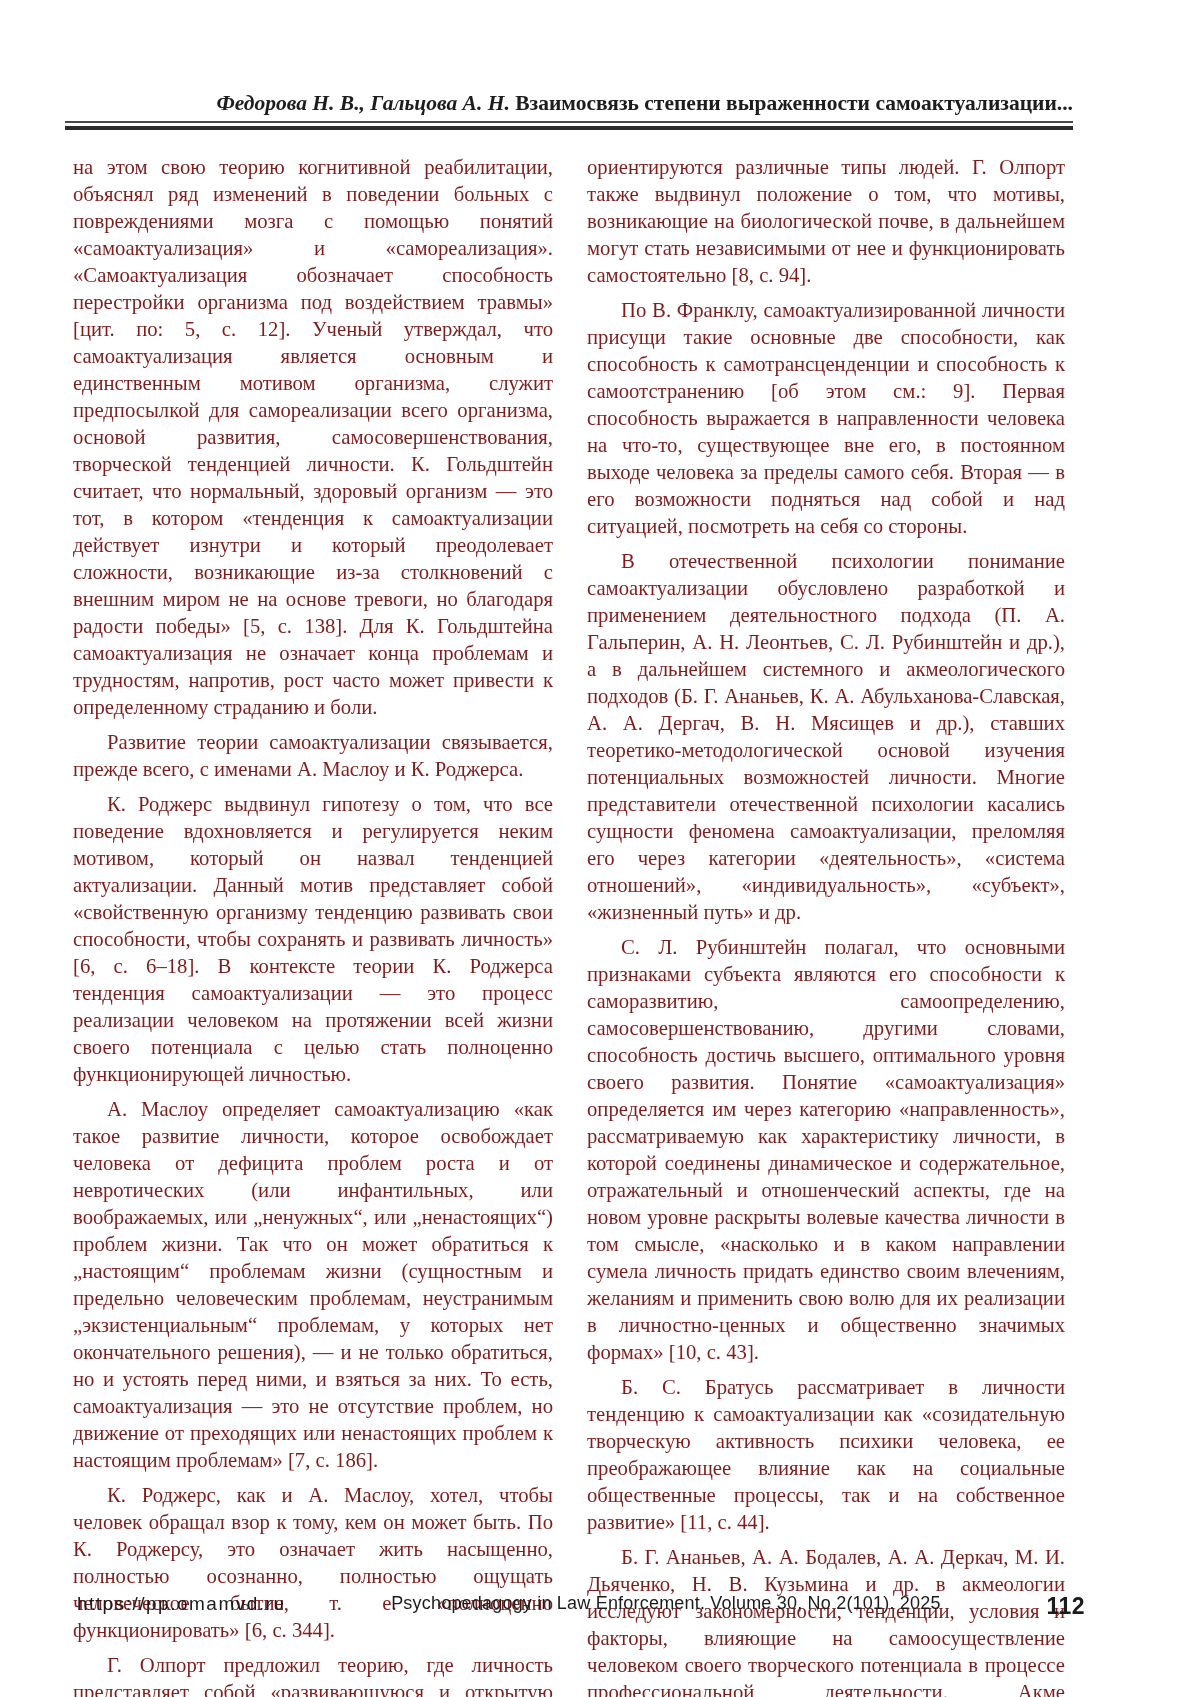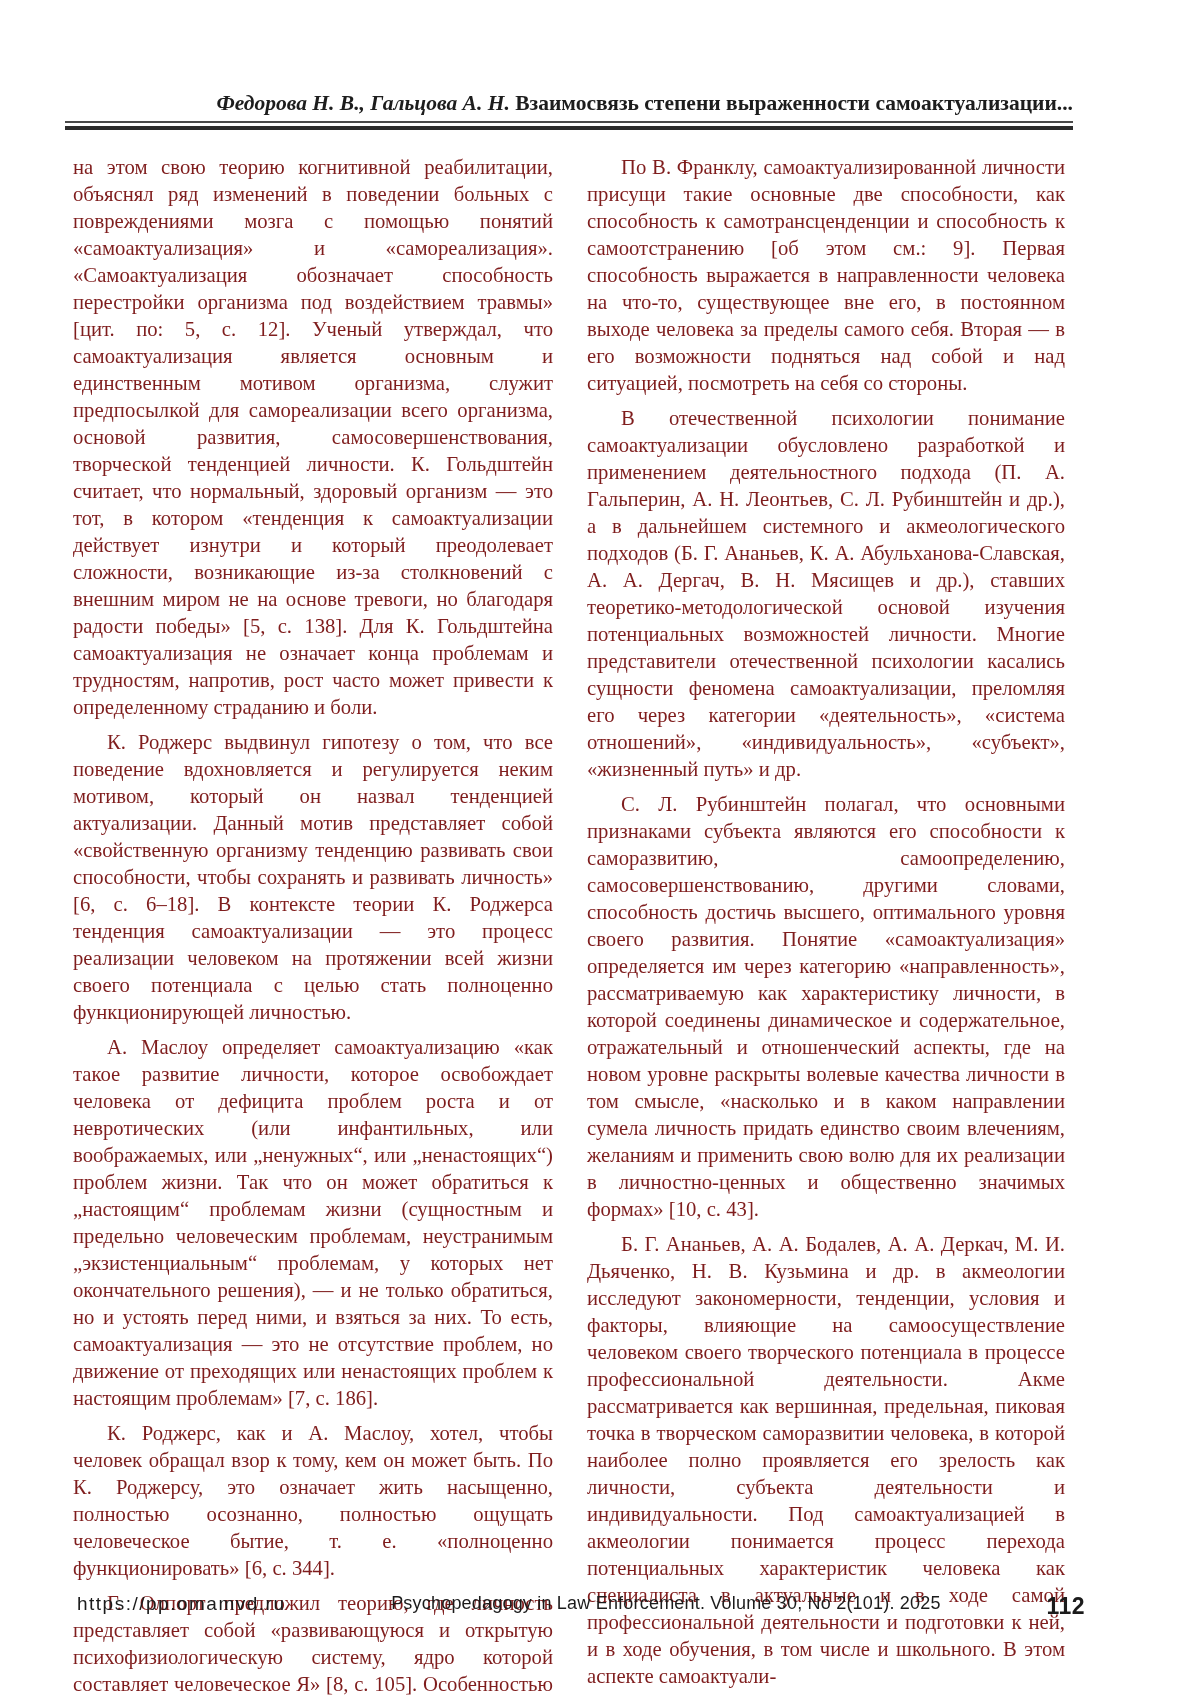--- a/index.html
+++ b/index.html
@@ -112,29 +112,32 @@
 
   <div class="running-head">
     <span class="authors">Федорова Н. В., Гальцова А. Н.</span><span> Взаимосвязь степени выраженности самоактуализации...</span>
   </div>
 
   <div class="head-rule"></div>
 
   <div class="columns">
     <div class="col left">
         <p class="no-indent" lang="ru">на этом свою теорию когнитивной реабилитации, объяснял ряд изменений в поведении больных с повреждениями мозга с помощью понятий «самоактуализация» и «самореализация». «Самоактуализация обозначает способность перестройки организма под воздействием травмы» [цит. по: 5, с. 12]. Ученый утверждал, что самоактуализация является основным и единственным мотивом организма, служит предпосылкой для самореализации всего организма, основой развития, самосовершенствования, творческой тенденцией личности. К. Гольдштейн считает, что нормальный, здоровый организм — это тот, в котором «тенденция к самоактуализации действует изнутри и который преодолевает сложности, возникающие из-за столкновений с внешним миром не на основе тревоги, но благодаря радости победы» [5, с. 138]. Для К. Гольдштейна самоактуализация не означает конца проблемам и трудностям, напротив, рост часто может привести к определенному страданию и боли.</p>
+        <p lang="ru">Развитие теории самоактуализации связывается, прежде всего, с именами А. Маслоу и К. Роджерса.</p>
         <p lang="ru">К. Роджерс выдвинул гипотезу о том, что все поведение вдохновляется и регулируется неким мотивом, который он назвал тенденцией актуализации. Данный мотив представляет собой «свойственную организму тенденцию развивать свои способности, чтобы сохранять и развивать личность» [6, с. 6–18]. В контексте теории К. Роджерса тенденция самоактуализации — это процесс реализации человеком на протяжении всей жизни своего потенциала с целью стать полноценно функционирующей личностью.</p>
         <p lang="ru">А. Маслоу определяет самоактуализацию «как такое развитие личности, которое освобождает человека от дефицита проблем роста и от невротических (или инфантильных, или воображаемых, или „ненужных“, или „ненастоящих“) проблем жизни. Так что он может обратиться к „настоящим“ проблемам жизни (сущностным и предельно человеческим проблемам, неустранимым „экзистенциальным“ проблемам, у которых нет окончательного решения), — и не только обратиться, но и устоять перед ними, и взяться за них. То есть, самоактуализация — это не отсутствие проблем, но движение от преходящих или ненастоящих проблем к настоящим проблемам» [7, с. 186].</p>
         <p lang="ru">К. Роджерс, как и А. Маслоу, хотел, чтобы человек обращал взор к тому, кем он может быть. По К. Роджерсу, это означает жить насыщенно, полностью осознанно, полностью ощущать человеческое бытие, т. е. «полноценно функционировать» [6, с. 344].</p>
         <p lang="ru">Г. Олпорт предложил теорию, где личность представляет собой «развивающуюся и открытую психофизиологическую систему, ядро которой составляет человеческое Я» [8, с. 105]. Особенностью этой системы является стремление личности к реализации своего жизненного потенциала, к самоактуализации. Ученый считал, что личность в своих проявлениях в большей степени следует социальным, чем биологическим, мотивам, и на этом основании подверг экспериментальному изучению иерархию культурных ценностей, на которые</p>
       </div>
     <div class="col right">
+        <p class="no-indent" lang="ru">ориентируются различные типы людей. Г. Олпорт также выдвинул положение о том, что мотивы, возникающие на биологической почве, в дальнейшем могут стать независимыми от нее и функционировать самостоятельно [8, с. 94].</p>
         <p lang="ru">По В. Франклу, самоактуализированной личности присущи такие основные две способности, как способность к самотрансценденции и способность к самоотстранению [об этом см.: 9]. Первая способность выражается в направленности человека на что-то, существующее вне его, в постоянном выходе человека за пределы самого себя. Вторая — в его возможности подняться над собой и над ситуацией, посмотреть на себя со стороны.</p>
         <p lang="ru">В отечественной психологии понимание самоактуализации обусловлено разработкой и применением деятельностного подхода (П. А. Гальперин, А. Н. Леонтьев, С. Л. Рубинштейн и др.), а в дальнейшем системного и акмеологического подходов (Б. Г. Ананьев, К. А. Абульханова-Славская, А. А. Дергач, В. Н. Мясищев и др.), ставших теоретико-методологической основой изучения потенциальных возможностей личности. Многие представители отечественной психологии касались сущности феномена самоактуализации, преломляя его через категории «деятельность», «система отношений», «индивидуальность», «субъект», «жизненный путь» и др.</p>
         <p lang="ru">С. Л. Рубинштейн полагал, что основными признаками субъекта являются его способности к саморазвитию, самоопределению, самосовершенствованию, другими словами, способность достичь высшего, оптимального уровня своего развития. Понятие «самоактуализация» определяется им через категорию «направленность», рассматриваемую как характеристику личности, в которой соединены динамическое и содержательное, отражательный и отношенческий аспекты, где на новом уровне раскрыты волевые качества личности в том смысле, «насколько и в каком направлении сумела личность придать единство своим влечениям, желаниям и применить свою волю для их реализации в личностно-ценных и общественно значимых формах» [10, с. 43].</p>
+        <p lang="ru">Б. С. Братусь рассматривает в личности тенденцию к самоактуализации как «созидательную творческую активность психики человека, ее преображающее влияние как на социальные общественные процессы, так и на собственное развитие» [11, с. 44].</p>
         <p lang="ru">Б. Г. Ананьев, А. А. Бодалев, А. А. Деркач, М. И. Дьяченко, Н. В. Кузьмина и др. в акмеологии исследуют закономерности, тенденции, условия и факторы, влияющие на самоосуществление человеком своего творческого потенциала в процессе профессиональной деятельности. Акме рассматривается как вершинная, предельная, пиковая точка в творческом саморазвитии человека, в которой наиболее полно проявляется его зрелость как личности, субъекта деятельности и индивидуальности. Под самоактуализацией в акмеологии понимается процесс перехода потенциальных характеристик человека как специалиста в актуальные и в ходе самой профессиональной деятельности и подготовки к ней, и в ходе обучения, в том числе и школьного. В этом аспекте самоактуали-</p>
       </div>
   </div>
 
   <div class="footer">
     <span class="site-url">https://pp.omamvd.ru</span>
     <span class="journal-line">Psychopedagogy in Law Enforcement. Volume 30, No 2(101). 2025</span>
     <span class="page-number">112</span>
   </div>
 

